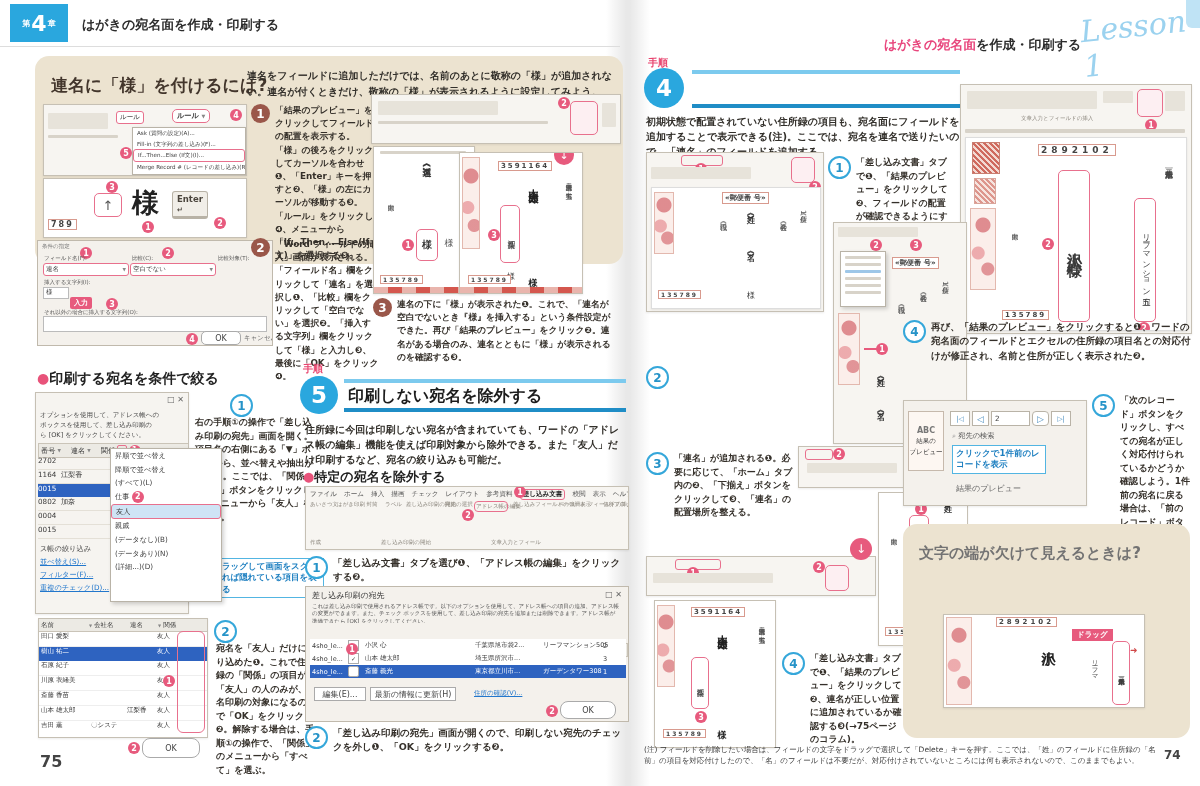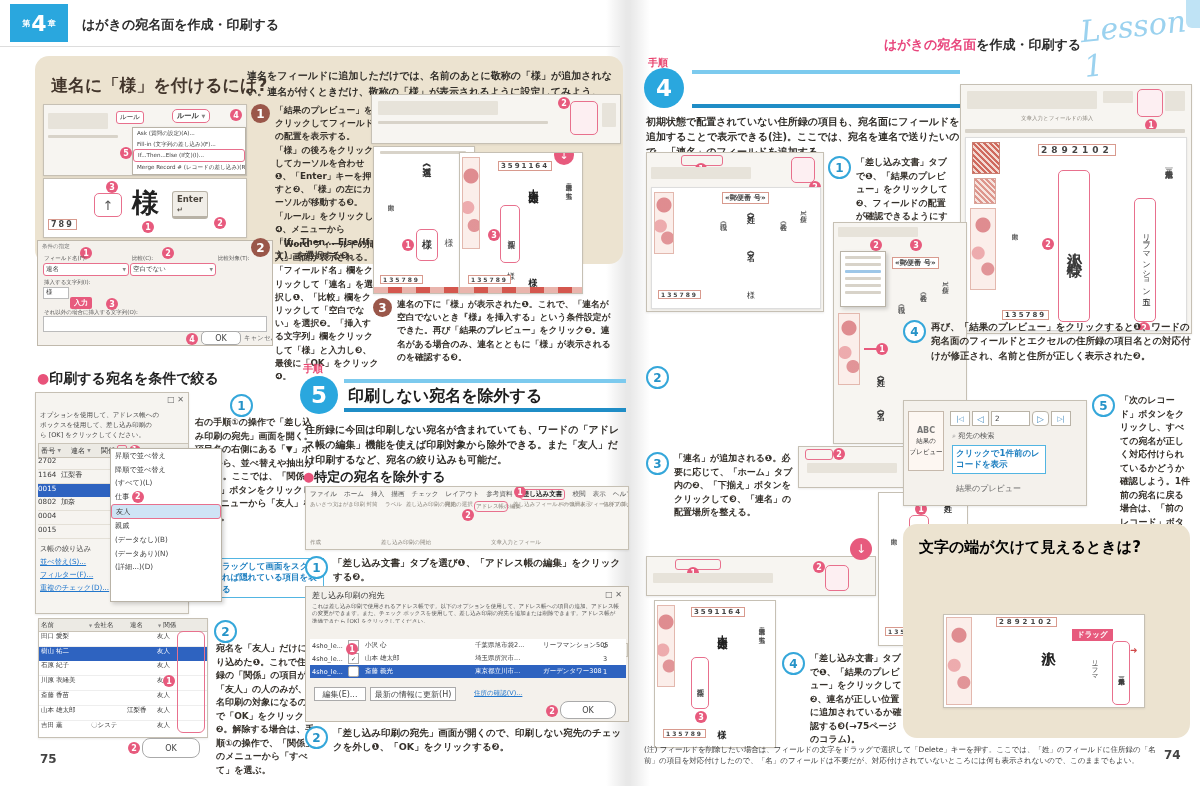--- a/index.html
+++ b/index.html
@@ -288,21 +288,21 @@
   <span class="abs badge" style="left:128px;top:742px">2</span>
   <div class="abs rb okbtn" style="left:142px;top:738px;width:56px;height:18px;border-radius:8px">
       <span>OK</span>
     </div>
 
   <div class="abs steprow" style="left:214px;top:620px;width:104px">
     <span class="bstep">2</span>
   </div>
   <div class="abs stept" style="left:216px;top:642px;width:100px;font-size:9px">宛名を「友人」だけに絞り込めた❶。これで住所録の「関係」の項目が「友人」の人のみが、宛名印刷の対象になるので「OK」をクリック❷。解除する場合は、手順①の操作で、「関係」のメニューから「すべて」を選ぶ。</div>
 
-  <div class="abs b" style="left:40px;top:752px;font-size:12px;color:#444">75</div>
+  <div class="abs b" style="left:40px;top:752px;font-size:16px;color:#444">75</div>
 
   <div class="abs handr" style="left:303px;top:362px">手順</div>
   <div class="abs proccircle" style="left:300px;top:376px">
       <span>5</span>
     </div>
   <div class="abs bart" style="left:344px;top:379px;width:282px"></div>
   <div class="abs b nw" style="left:348px;top:386px;font-size:16px;color:#1c1c1c">印刷しない宛名を除外する</div>
   <div class="abs barb" style="left:344px;top:408px;width:282px"></div>
   <div class="abs b" style="left:305px;top:422px;width:322px;font-size:10px;line-height:1.5;color:#33302b">住所録に今回は印刷しない宛名が含まれていても、ワードの「アドレス帳の編集」機能を使えば印刷対象から除外できる。また「友人」だけ印刷するなど、宛名の絞り込みも可能だ。</div>
   <div class="abs b nw" style="left:303px;top:468px;font-size:13px;color:#222">
@@ -579,21 +579,21 @@
     <div class="abs t7 nw" style="left:48px;top:30px;color:#555"><span style="color:#888">⌕</span> <span>宛先の検索</span></div>
     <div class="abs tipbox" style="left:48px;top:44px;width:86px">クリックで1件前のレコードを表示</div>
     <div class="abs t8 nw" style="left:52px;top:82px;color:#666">結果のプレビュー</div>
   </div>
   <div class="abs steprow" style="left:1092px;top:394px;width:100px">
     <span class="bstep">5</span>
     <span class="stept" style="font-size:9px">「次のレコード」ボタンをクリックし、すべての宛名が正しく対応付けられているかどうか確認しよう。1件前の宛名に戻る場合は、「前のレコード」ボタンをクリックする。</span>
   </div>
 
   <div class="abs beige" style="left:903px;top:524px;width:287px;height:214px">
-    <div class="abs b nw" style="left:16px;top:14px;font-size:15px;color:#000000">文字の端が欠けて見えるときは?</div>
+    <div class="abs b nw" style="left:16px;top:20px;font-size:15px;color:#737373">文字の端が欠けて見えるときは?</div>
     <div class="abs shot" style="left:40px;top:90px;width:200px;height:92px">
       <div class="abs flower" style="left:2px;top:2px;width:24px;height:86px"></div>
       <div class="abs zipbox" style="left:52px;top:2px;font-size:7px;letter-spacing:3px">2892102</div>
       <div class="abs nw" style="left:128px;top:14px;background:#e75a7d;color:#fff;font-size:7.5px;font-weight:bold;padding:1px 5px"><span>ドラッグ</span></div>
       <div class="abs rb v t6" style="left:168px;top:26px;width:16px;height:62px;display:flex;align-items:center;justify-content:center">
           <span>千葉県旭市袋二八一</span>
         </div>
       <span class="abs" style="left:186px;top:30px;color:#d04848;font-size:9px">➜</span>
       <div class="abs v b" style="left:96px;top:26px;font-size:14px;color:#222">小沢</div>
       <div class="abs v t6" style="left:146px;top:40px;color:#555">リーフマ</div>

